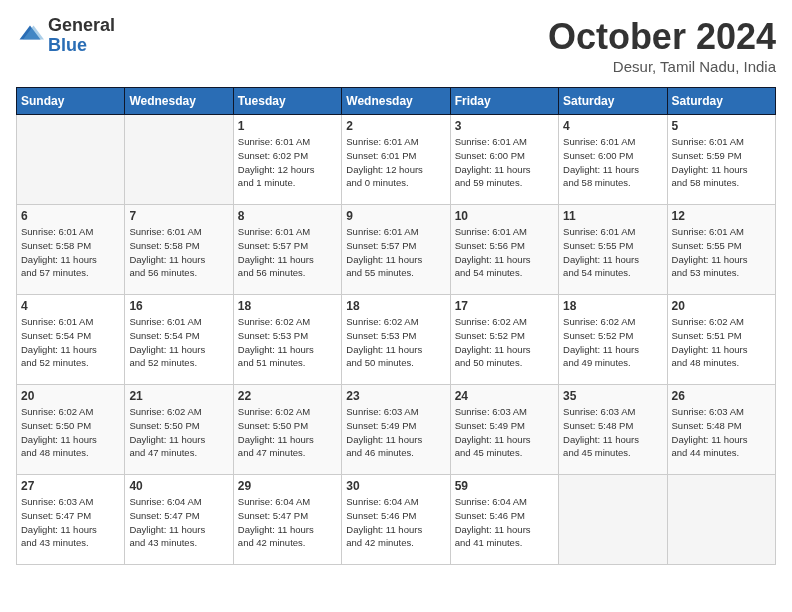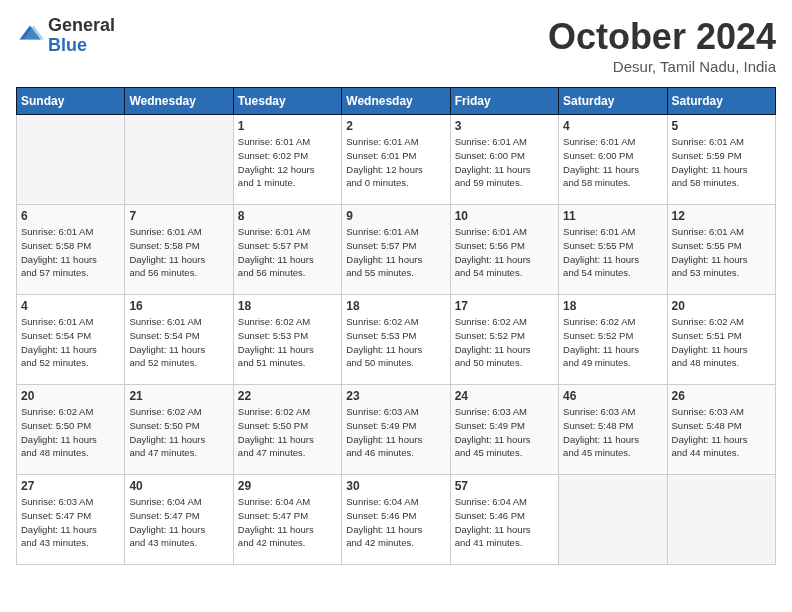--- a/index.html
+++ b/index.html
@@ -289,21 +289,21 @@
 and 46 minutes.</div>
         </td>
         <td>
           <span class="day-num">24</span>
           <div class="day-info" style="white-space: pre-line;">Sunrise: 6:03 AM
 Sunset: 5:49 PM
 Daylight: 11 hours
 and 45 minutes.</div>
         </td>
         <td>
-          <span class="day-num">46</span>
+          <span class="day-num">35</span>
           <div class="day-info" style="white-space: pre-line;">Sunrise: 6:03 AM
 Sunset: 5:48 PM
 Daylight: 11 hours
 and 45 minutes.</div>
         </td>
         <td>
           <span class="day-num">26</span>
           <div class="day-info" style="white-space: pre-line;">Sunrise: 6:03 AM
 Sunset: 5:48 PM
 Daylight: 11 hours
@@ -333,21 +333,21 @@
 and 42 minutes.</div>
         </td>
         <td>
           <span class="day-num">30</span>
           <div class="day-info" style="white-space: pre-line;">Sunrise: 6:04 AM
 Sunset: 5:46 PM
 Daylight: 11 hours
 and 42 minutes.</div>
         </td>
         <td>
-          <span class="day-num">57</span>
+          <span class="day-num">59</span>
           <div class="day-info" style="white-space: pre-line;">Sunrise: 6:04 AM
 Sunset: 5:46 PM
 Daylight: 11 hours
 and 41 minutes.</div>
         </td>
         <td class="empty"></td>
         <td class="empty"></td>
       </tr>
     </tbody>
 </table>

